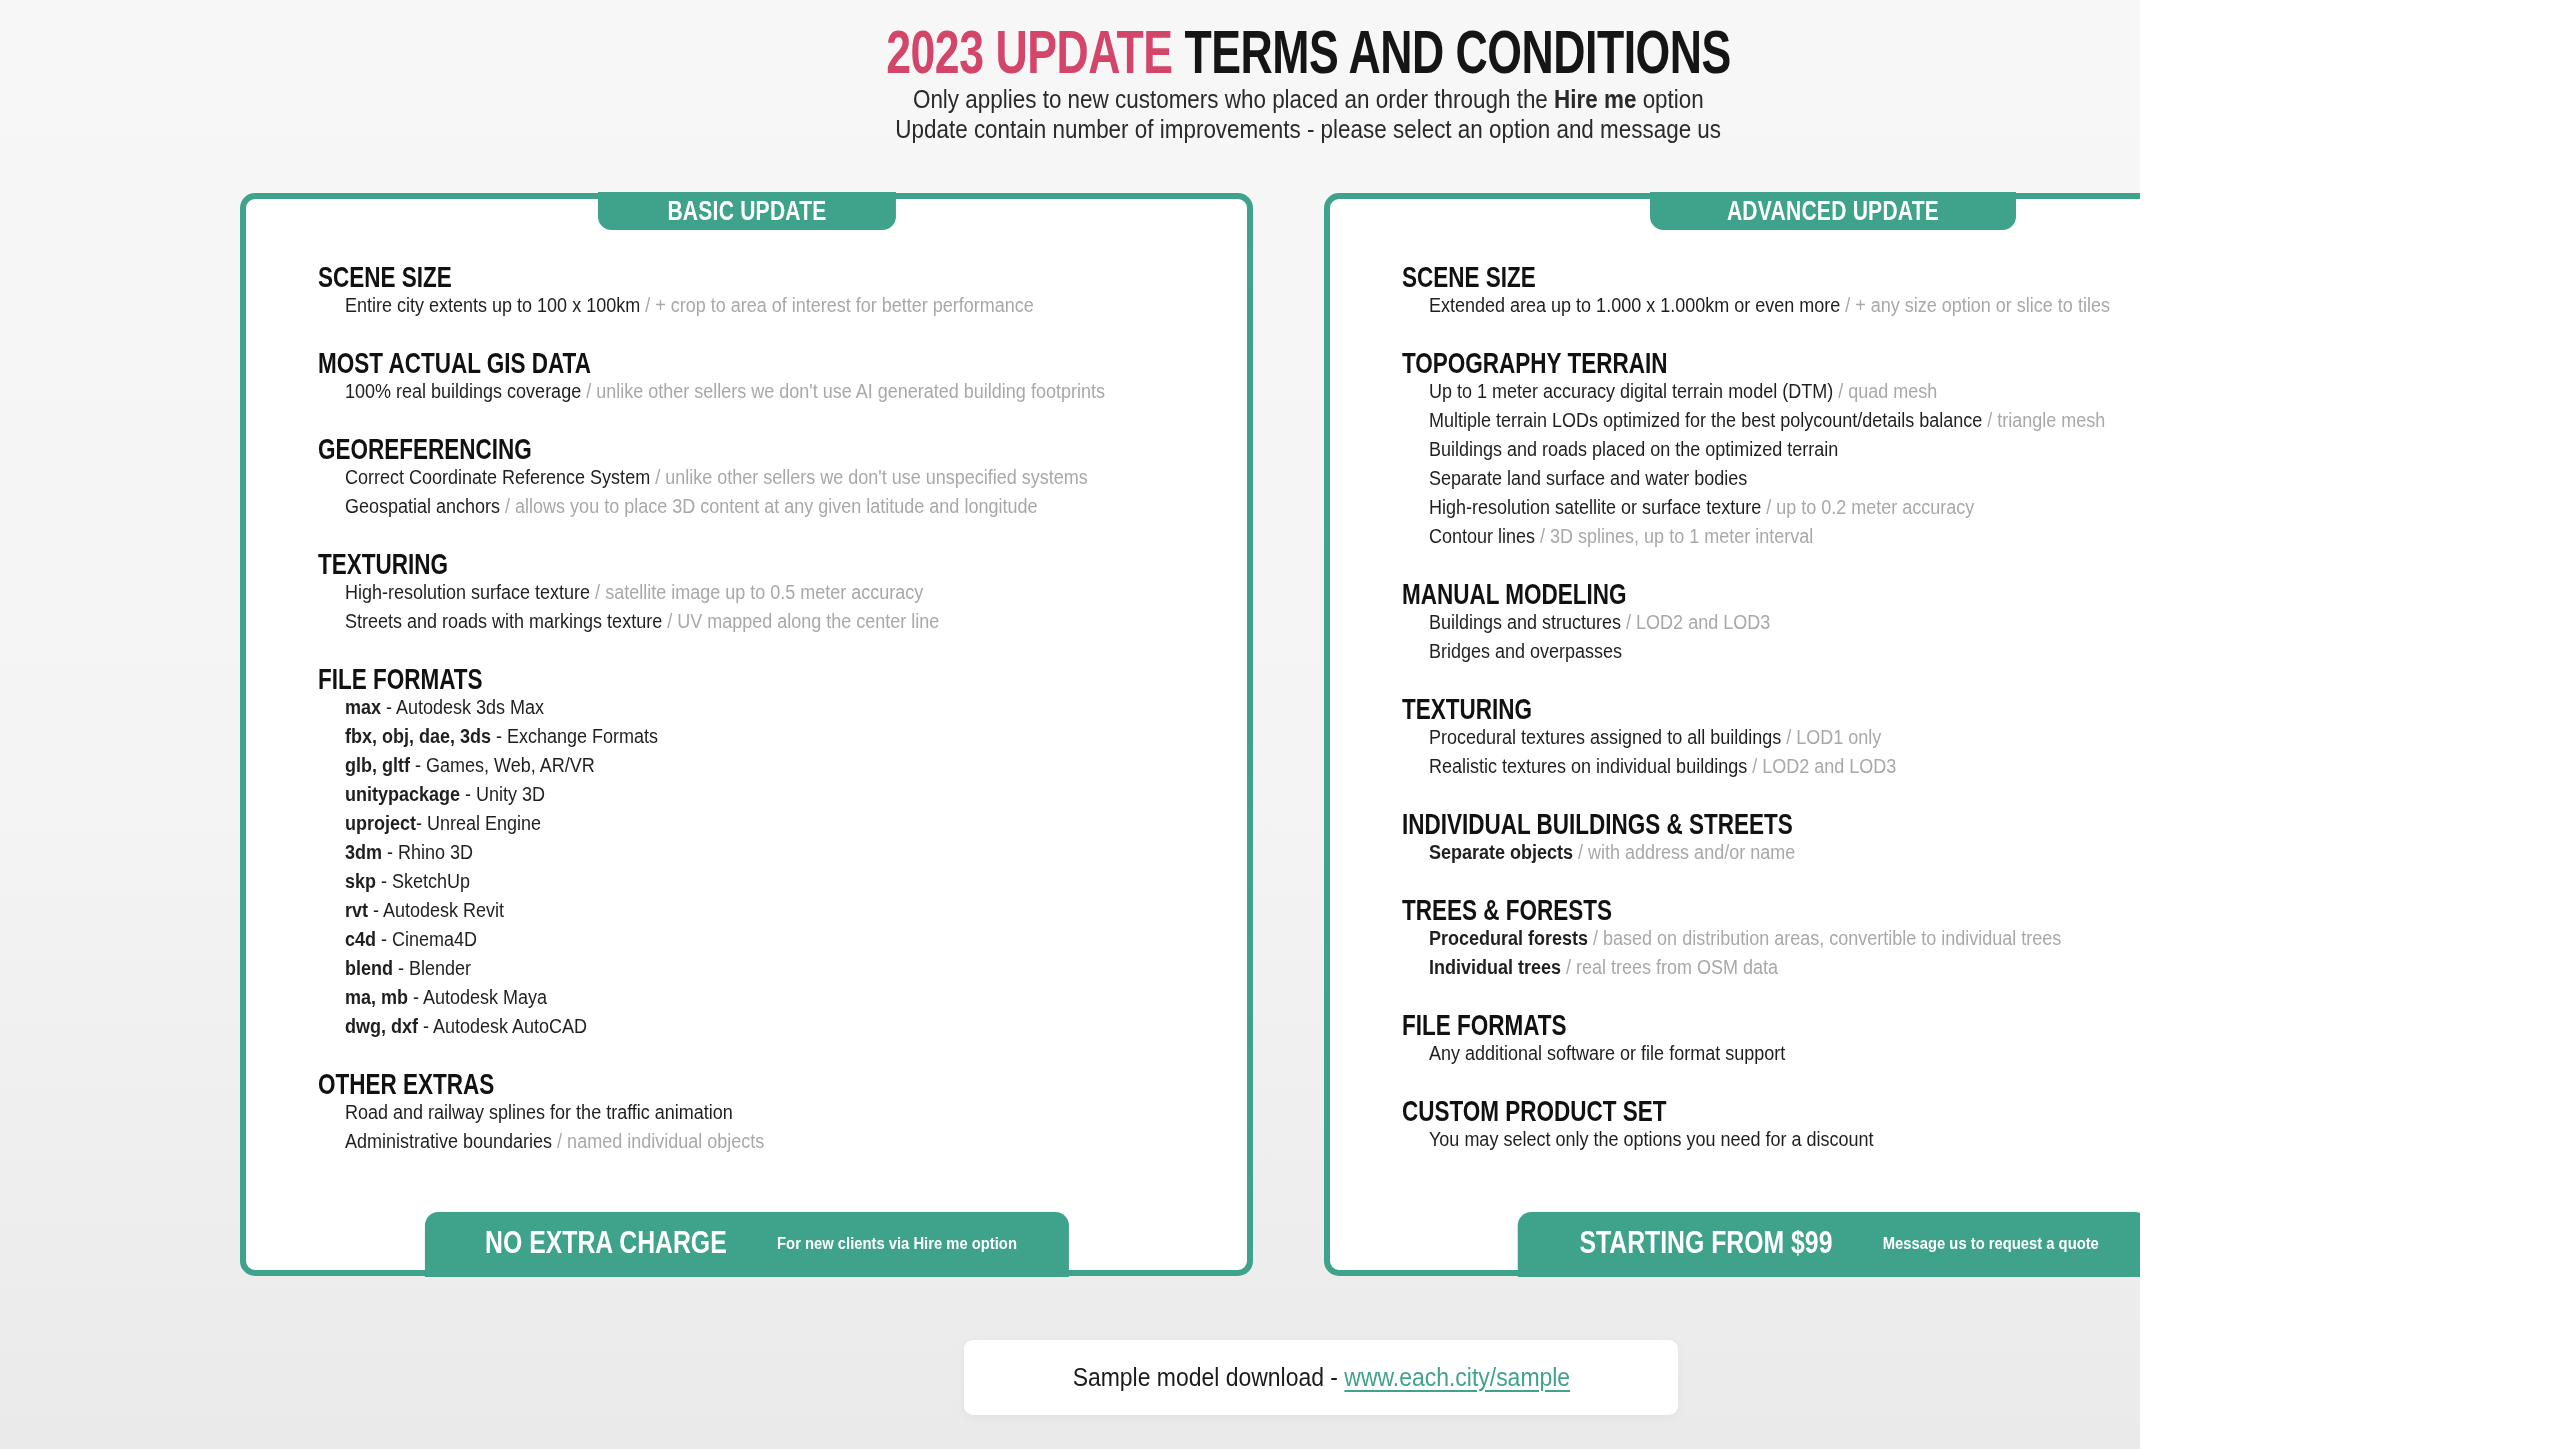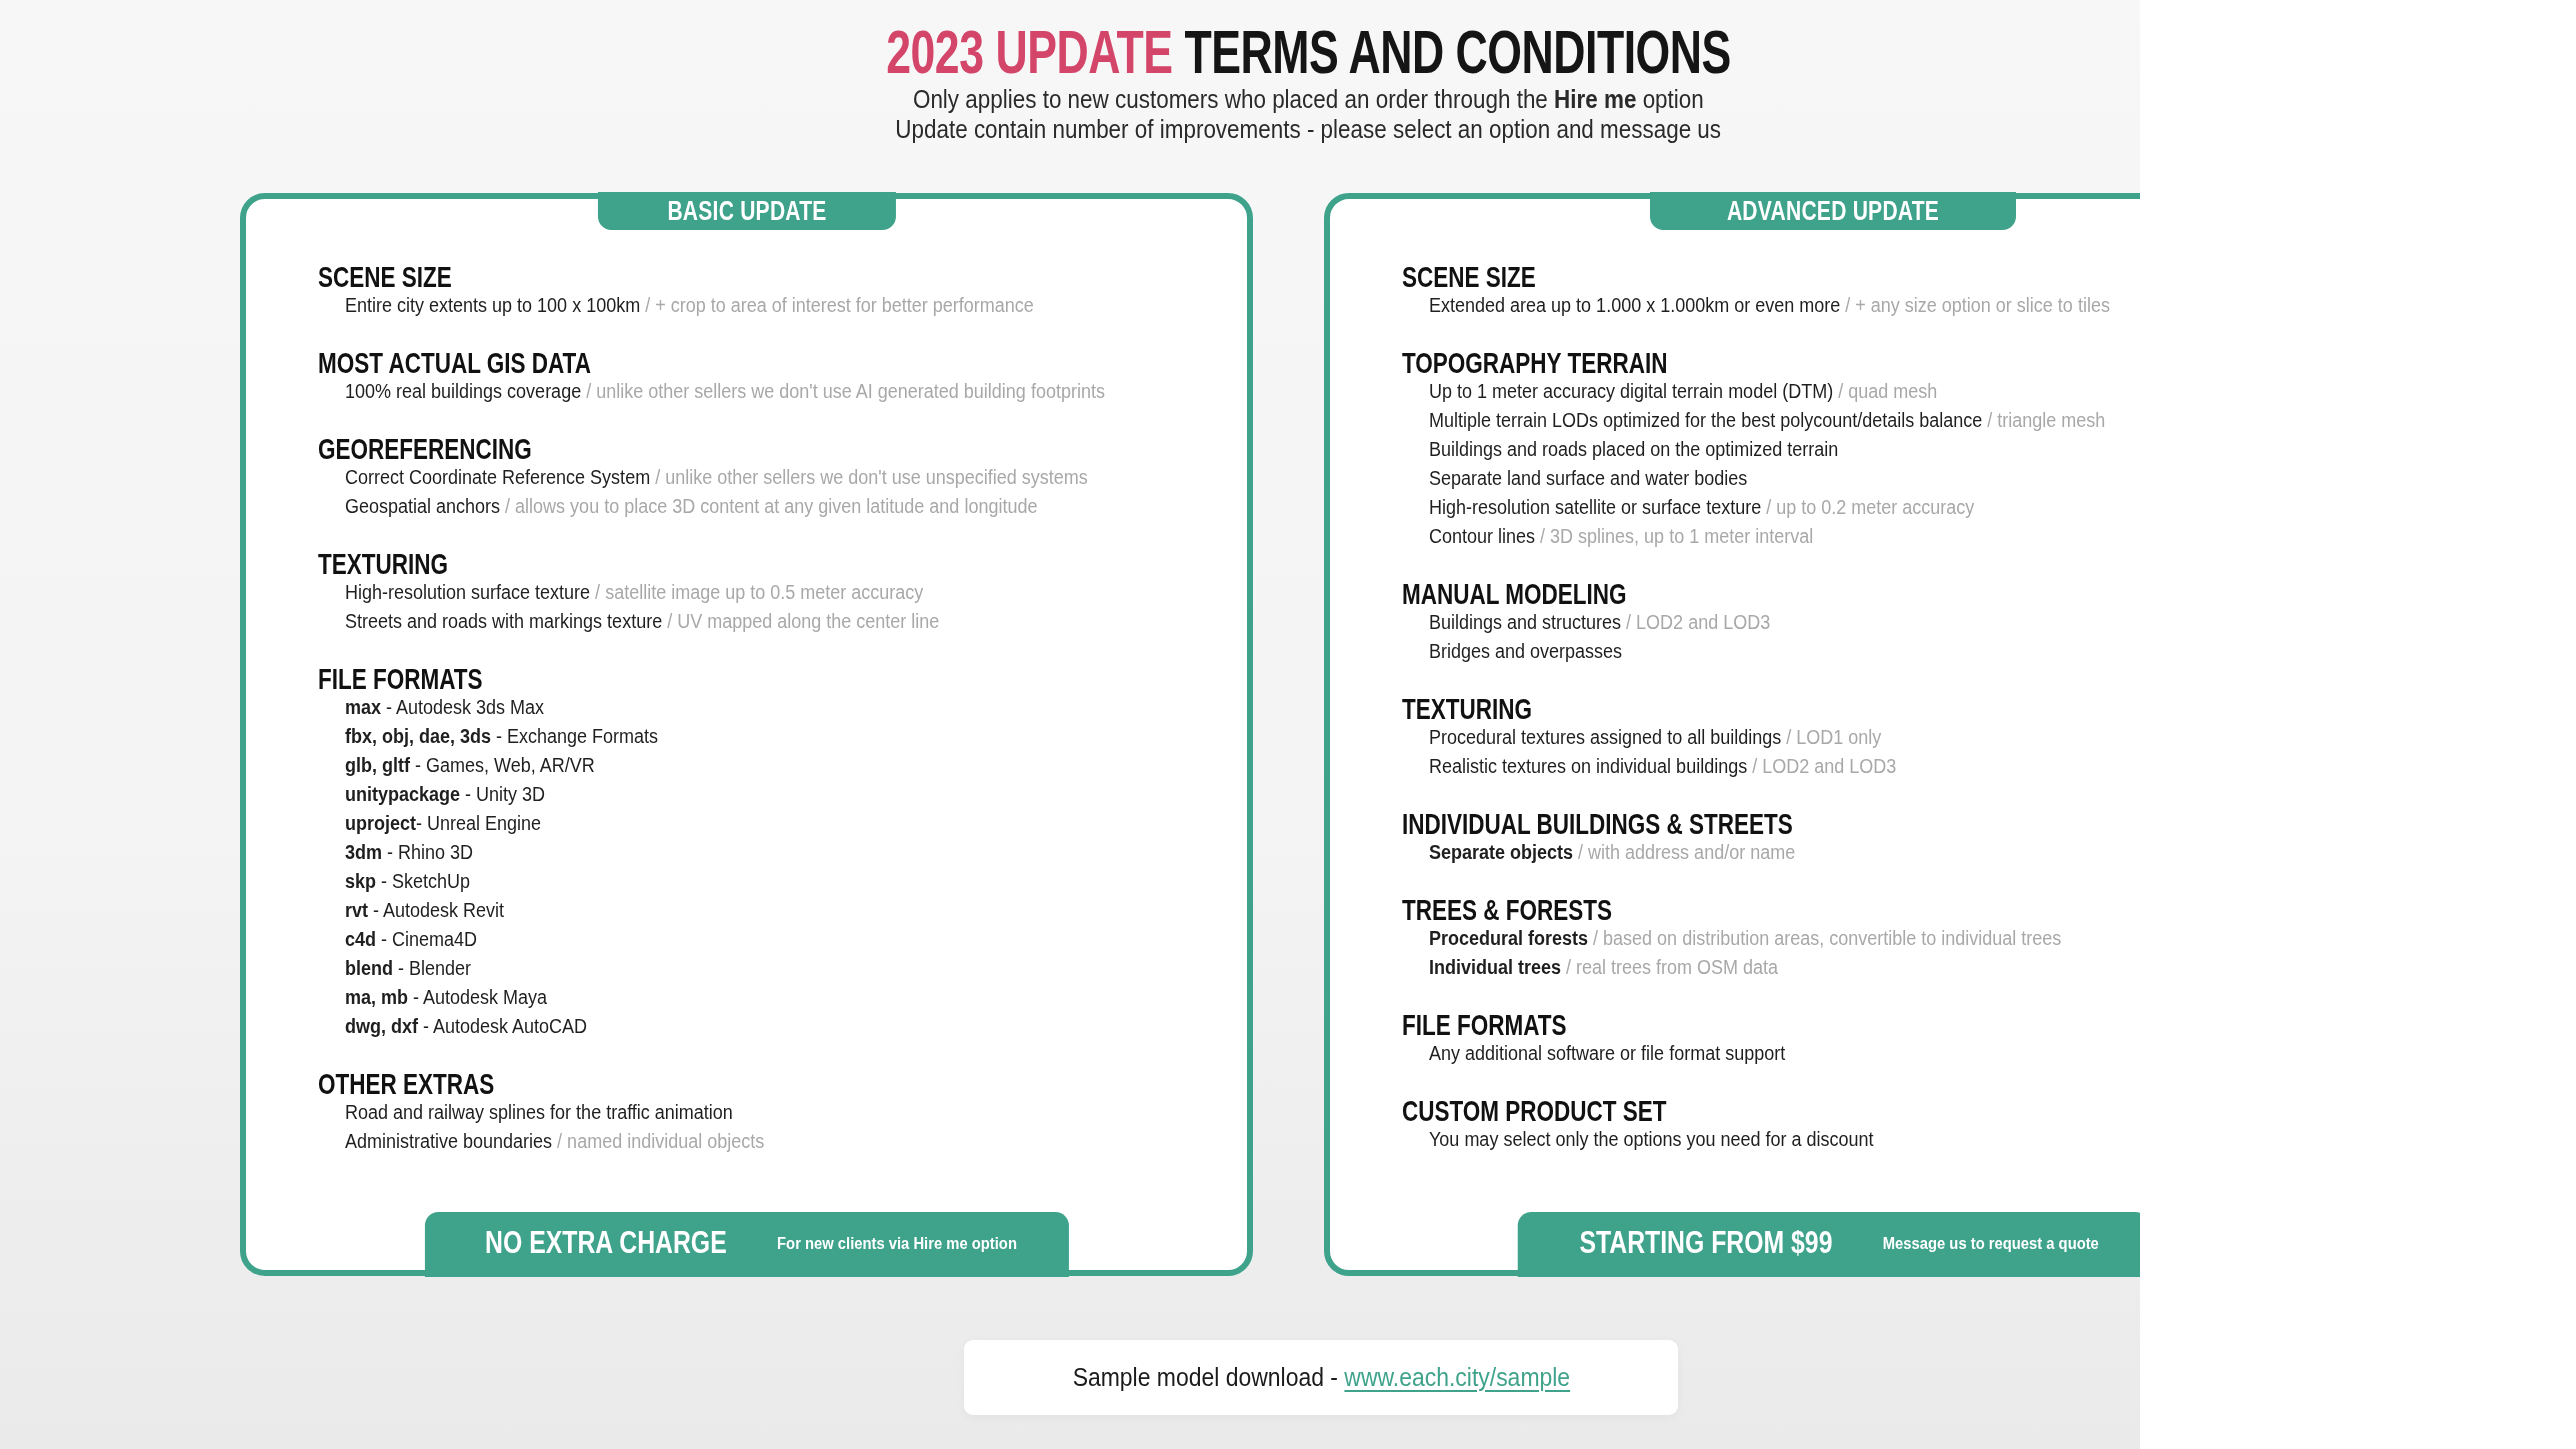--- a/index.html
+++ b/index.html
@@ -11,21 +11,21 @@
   .page-header{position:absolute;top:20px;left:20px;width:2576px;text-align:center;}
   .page-title{margin:0;font-size:62px;font-weight:700;letter-spacing:-0.7px;color:#151515;
     white-space:nowrap;display:inline-block;transform:scaleX(0.72);transform-origin:50% 50%;line-height:64px;}
   .page-title .accent{color:#D4456A;}
   .page-subtitle{margin:1.3px 0 0 0;font-size:25.5px;color:#2a2a2a;line-height:28px;}
   .page-subtitle .cond{display:inline-block;transform:scaleX(0.88);transform-origin:50% 50%;white-space:nowrap;}
   .page-subtitle b{font-weight:700;}
 
   
   .panel{position:absolute;top:193px;height:1083px;background:#ffffff;
-    border:6.7px solid #3FA38C;border-radius:25px;box-sizing:border-box;}
+    border:6.7px solid #3FA38C;border-radius:15px;box-sizing:border-box;}
   .panel.left{left:240px;width:1013px;}
   .panel.right{left:1324px;width:1018px;}
 
   .tab-badge{position:absolute;top:-6.7px;left:50%;transform:translateX(-50%);
     height:38px;background:#3FA38C;border-radius:0 0 13.4px 13.4px;
     display:flex;align-items:center;justify-content:center;padding:0 47px;white-space:nowrap;}
   .tab-badge .tab-text{color:#ffffff;font-weight:700;font-size:27px;letter-spacing:0.3px;
     display:inline-block;transform:scaleX(0.78);transform-origin:50% 50%;}
 
   .panel-body{position:absolute;top:0;left:0;right:0;padding:63px 27px 0 72px;}

